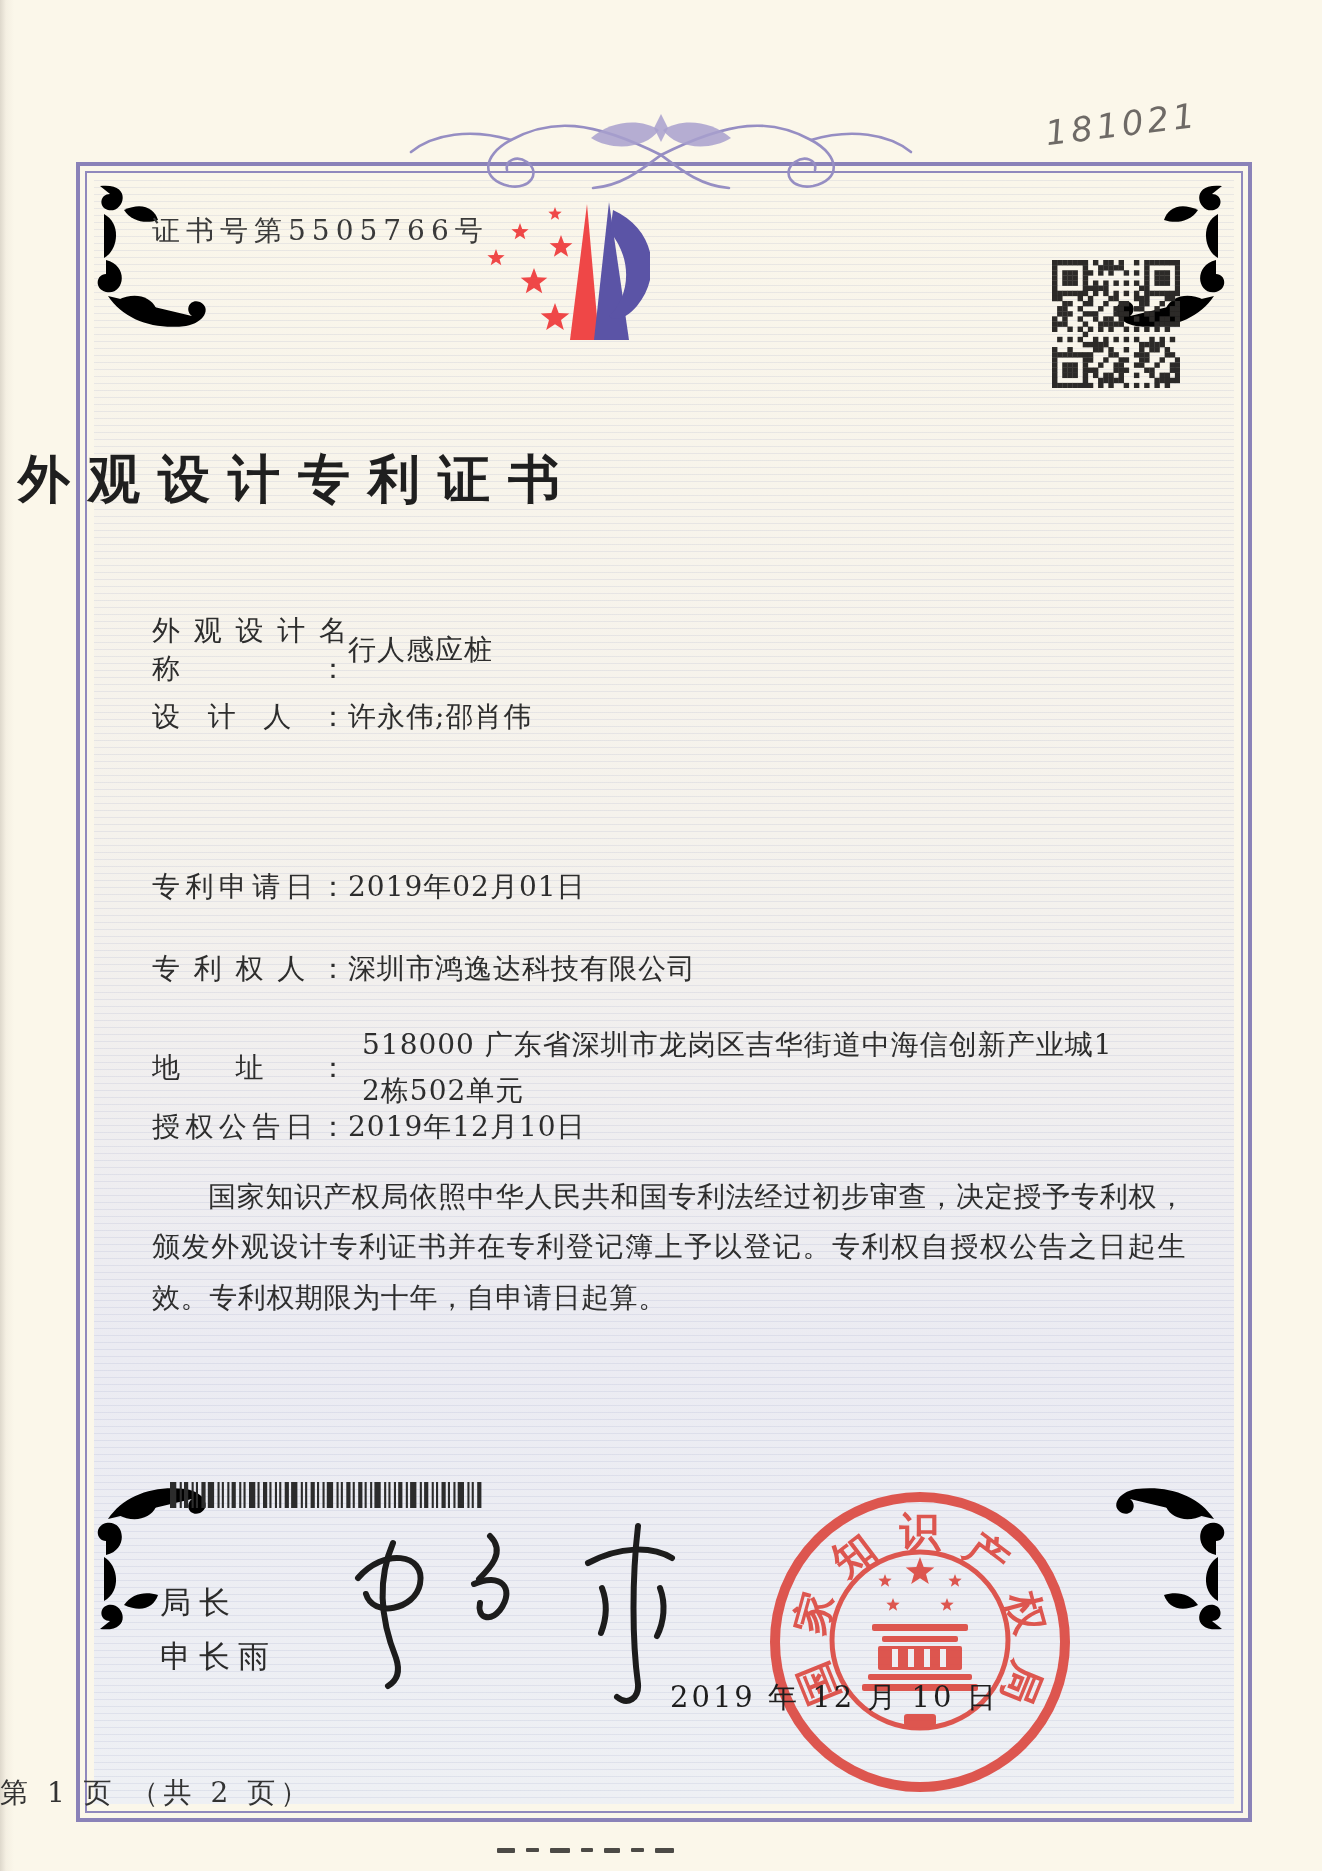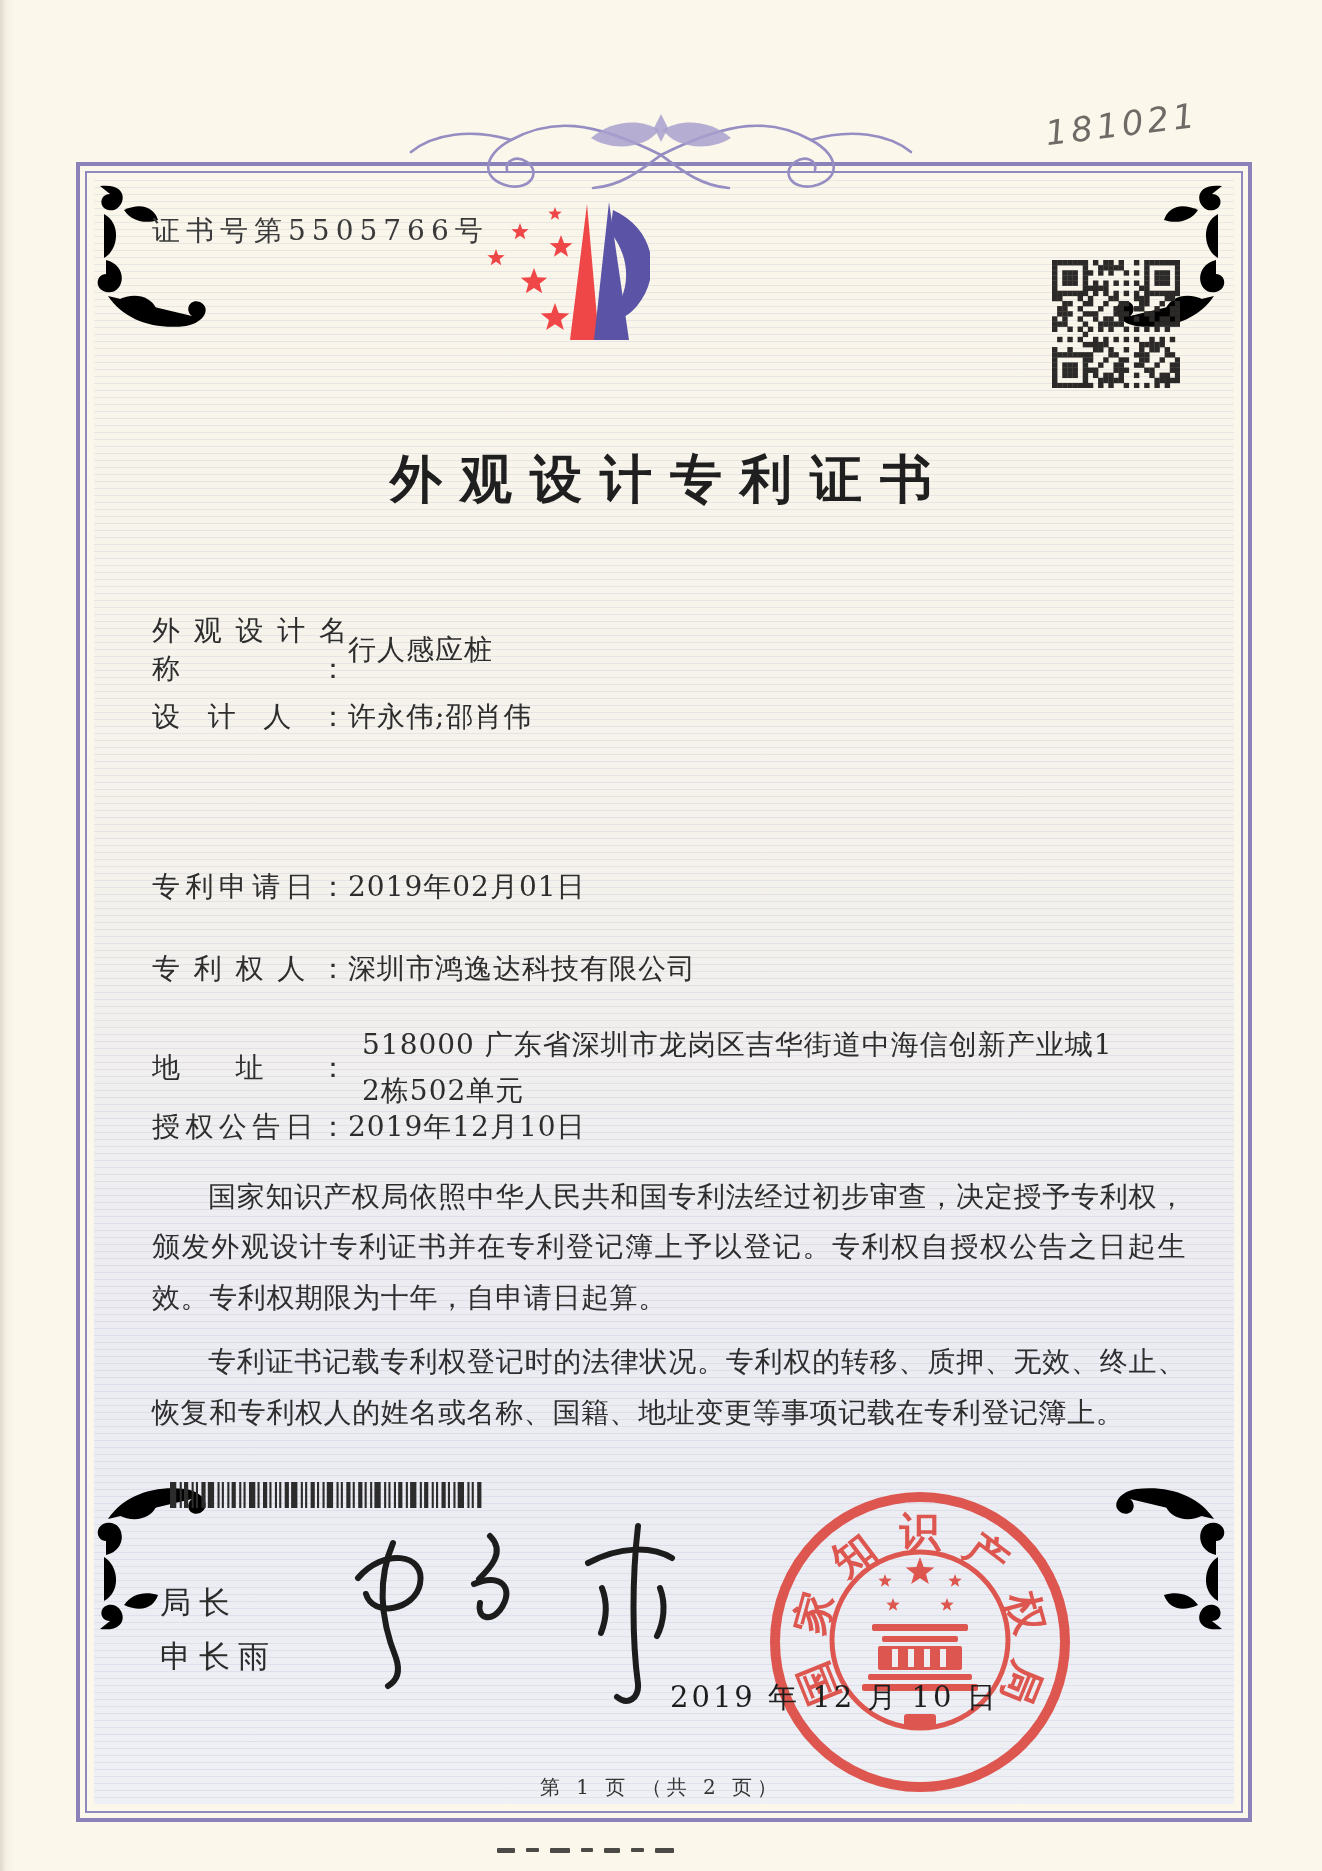--- a/index.html
+++ b/index.html
@@ -31,21 +31,21 @@
   .content{position:absolute;inset:0;z-index:5;}
   .handwritten{position:absolute;left:1045px;top:104px;font-family:"DejaVu Sans","Liberation Sans",sans-serif;
     font-style:italic;font-size:34px;color:#6e6a66;letter-spacing:4px;transform:rotate(-7deg);}
   .cert-no{position:absolute;left:152px;top:212px;font-size:28px;letter-spacing:6px;color:#3a3a3a;}
   .logo{position:absolute;left:458px;top:202px;}
   .logo path{fill:#ef4747;}
   .logo .wedge-red{fill:#ef4747;}
   .logo .wedge-blue{fill:#5b54a6;}
   .qr{position:absolute;left:1052px;top:260px;}
   .qr rect{fill:#2c2a28;}
-  .doc-title{position:absolute;left:0;right:0;top:445px;text-align:center;
+  .doc-title{position:absolute;left:0;right:0;top:445px;text-align:left;
     font-size:52px;font-weight:bold;letter-spacing:18px;color:#1f1f1f;text-indent:18px;}
   .row{position:absolute;left:152px;width:1040px;font-size:28px;color:#2d2d2d;display:flex;align-items:center;}
   .row-label{display:inline-block;width:196px;text-align:justify;text-align-last:justify;flex:none;letter-spacing:1px;}
   .row-value{letter-spacing:1px;}
   .addr-lines div{letter-spacing:1px;line-height:46px;margin-left:14px;}
   .grant-number{position:absolute;left:503px;top:0;display:flex;}
   .body-text{position:absolute;left:152px;top:1158px;width:1034px;font-size:28px;line-height:1.8;
     letter-spacing:.6px;color:#2e2e2e;text-align:justify;}
   .body-text p{margin:14px 0 10px 0;text-indent:2em;}
   .barcode{position:absolute;left:168px;top:1482px;}
@@ -56,21 +56,21 @@
     font-size:31px;letter-spacing:8px;color:#2b2b2b;}
   .signature{position:absolute;left:338px;top:1508px;z-index:6;}
   .signature path{fill:none;stroke:#1c1c1c;stroke-width:6;stroke-linecap:round;stroke-linejoin:round;}
   .seal{position:absolute;left:766px;top:1488px;z-index:5;opacity:.92;}
   .seal .seal-ring{fill:none;stroke:#dc4a42;stroke-width:10;}
   .seal .seal-char{font-size:41px;font-weight:bold;fill:#dc4a42;font-family:"DejaVu Serif","Liberation Serif",serif;}
   .seal .emblem{fill:#dc4a42;}
   .seal .emblem-ring{fill:none;stroke:#dc4a42;stroke-width:5;}
   .seal .white{fill:#f0eef2;}
   .seal-date{position:absolute;left:670px;top:1678px;z-index:7;font-size:29px;letter-spacing:3px;color:#1e1e1e;}
-  .footer{position:absolute;left:0;right:0;top:1774px;text-align:center;font-size:20px;letter-spacing:5px;color:#333;z-index:6;}
+  .footer{position:absolute;left:0;right:0;top:1774px;font-size:28px;letter-spacing:5px;color:#333;z-index:6;}
   .cut-text{position:absolute;left:497px;top:1848px;display:flex;gap:11px;align-items:flex-start;z-index:2;}
   .cut-text span{display:inline-block;height:5px;background:#4c4a46;border-radius:1px;}
 </style>
 </head>
 <body>
 
 <div class="page">
 
   <div class="frame">
     <div class="frame-inner"></div>
@@ -473,21 +473,20 @@
         <div>2栋502单元</div>
       </span>
     </div>
     <div class="row" style="top:1108px;position:absolute">
       <span class="row-label">授权公告日：</span>
       <span class="row-value">2019年12月10日</span>
     </div>
 
     <div class="body-text">
       <p>国家知识产权局依照中华人民共和国专利法经过初步审查，决定授予专利权，颁发外观设计专利证书并在专利登记簿上予以登记。专利权自授权公告之日起生效。专利权期限为十年，自申请日起算。</p>
-      <p>专利证书记载专利权登记时的法律状况。专利权的转移、质押、无效、终止、恢复和专利权人的姓名或名称、国籍、地址变更等事项记载在专利登记簿上。</p>
     </div>
 
     <svg class="barcode" width="336" height="26" viewBox="0 0 336 26">
       <g id="barcode-svg">
           <rect x="2.0" y="0" width="6.3" height="26"></rect>
           <rect x="11.7" y="0" width="2.1" height="26"></rect>
           <rect x="16.0" y="0" width="4.2" height="26"></rect>
           <rect x="23.6" y="0" width="2.1" height="26"></rect>
           <rect x="27.9" y="0" width="2.1" height="26"></rect>
           <rect x="33.4" y="0" width="4.2" height="26"></rect>

